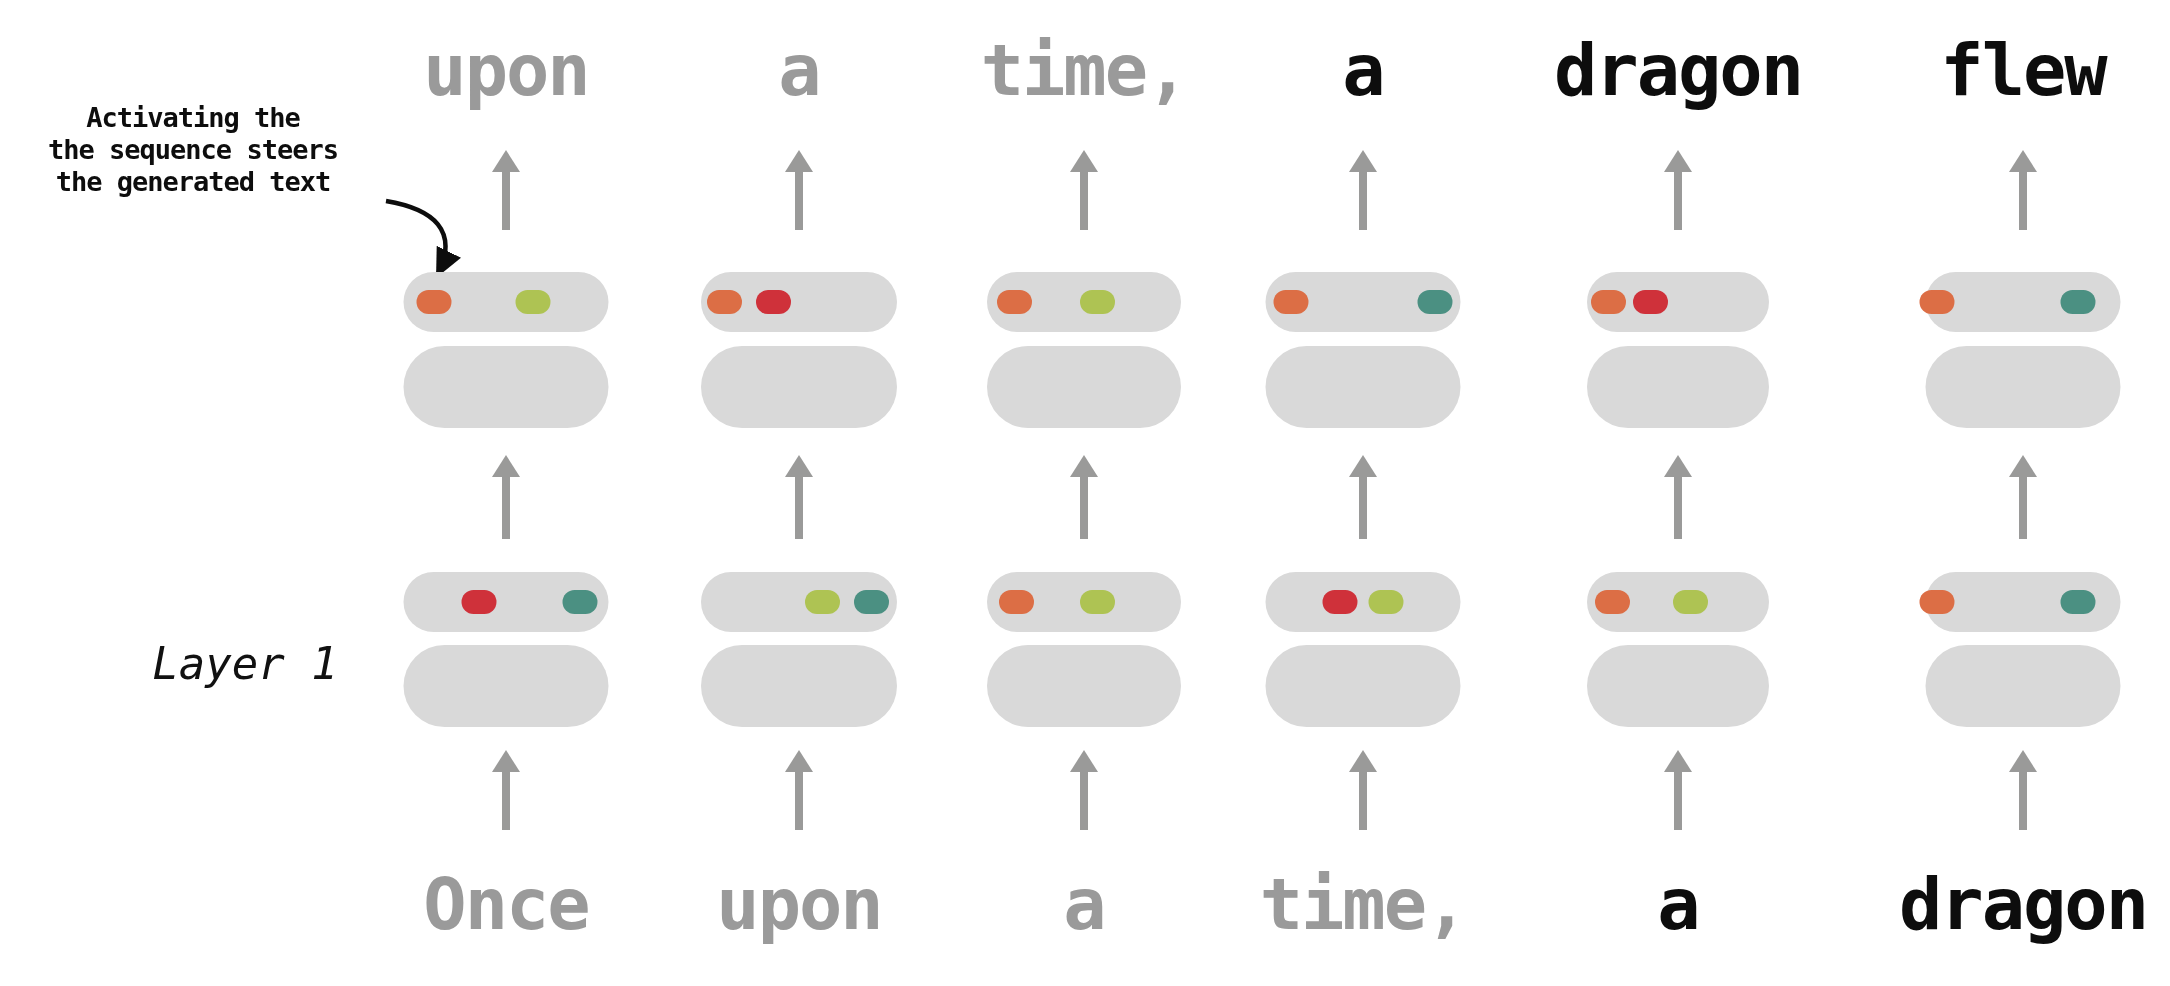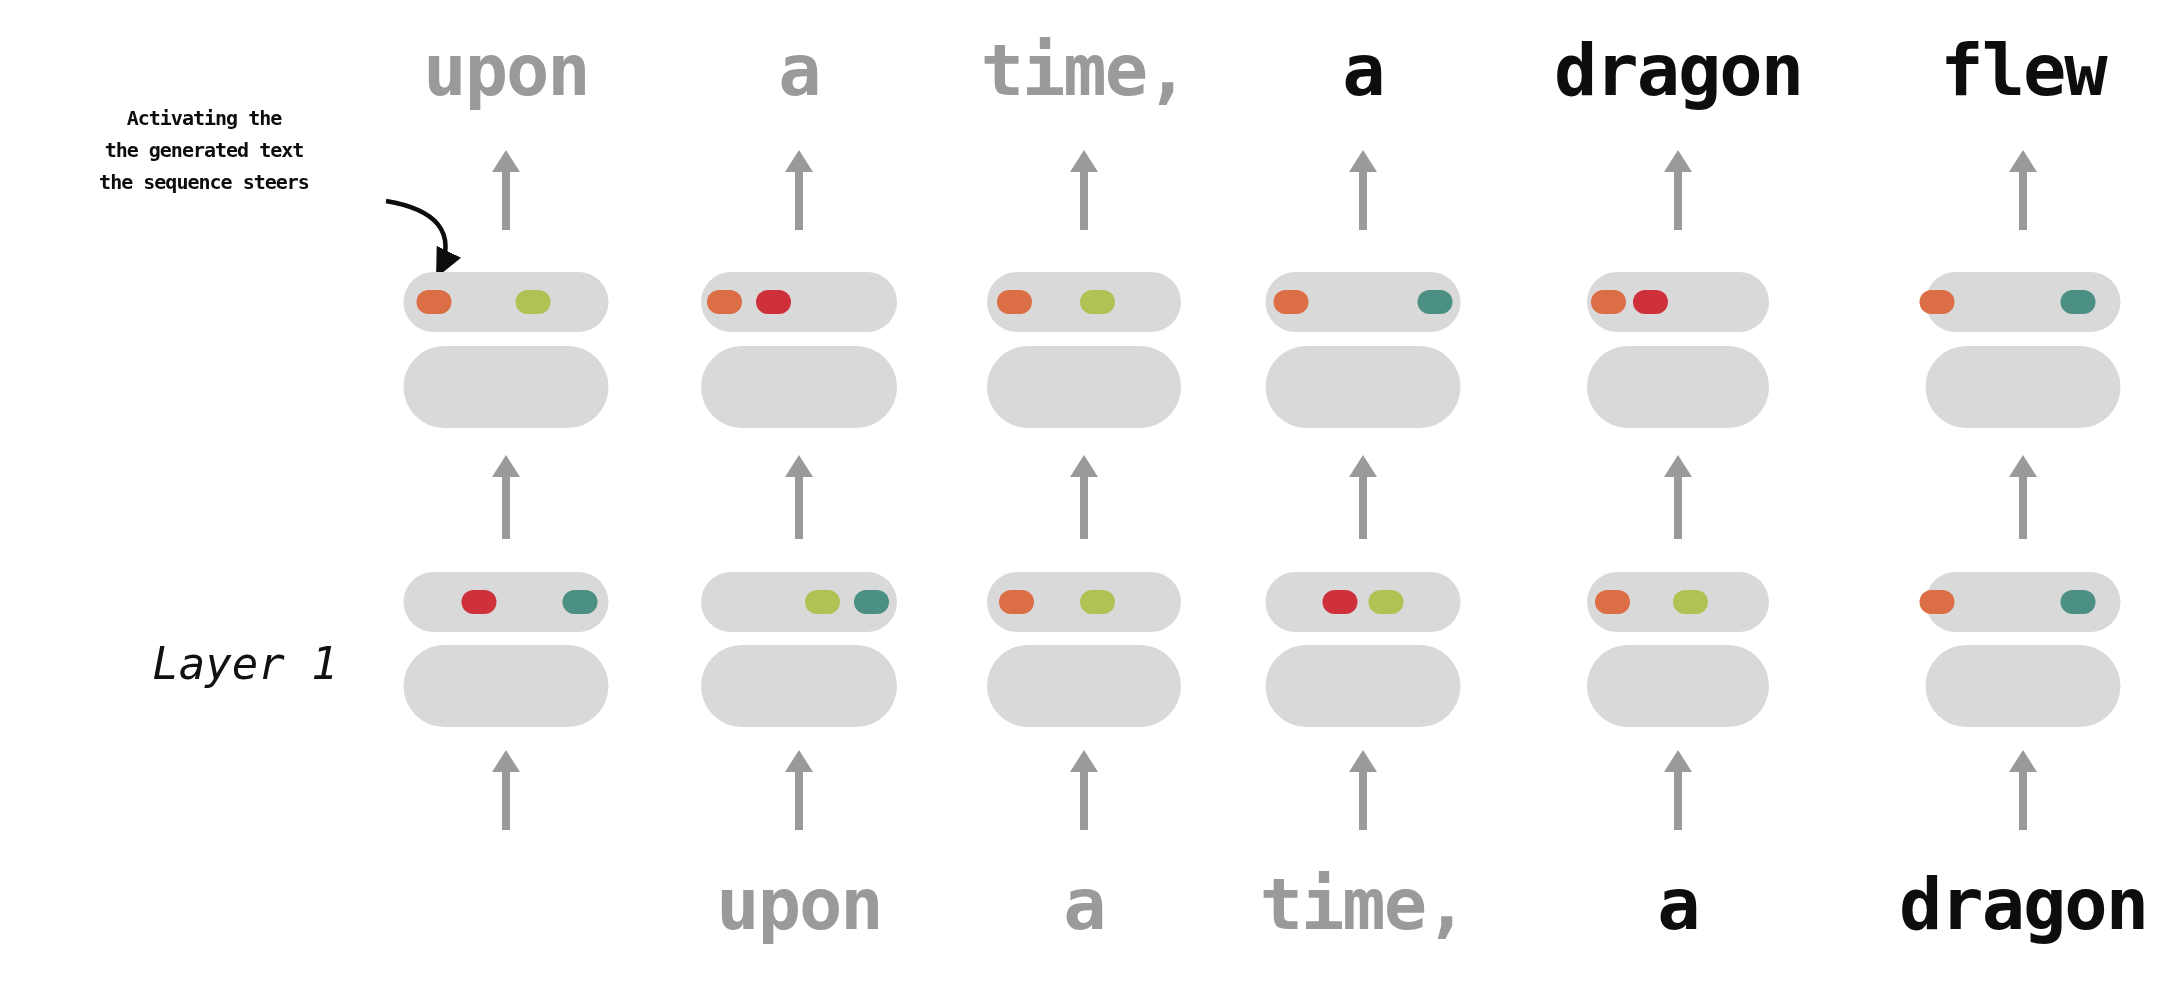--- a/index.html
+++ b/index.html
@@ -55,35 +55,35 @@
   .dot.green{background:#aec353;}
   .dot.teal{background:#4b9082;}
   
   .layer-label{
     position:absolute;left:95px;width:300px;text-align:center;
     font-size:44px;color:#111111;white-space:nowrap;
   }
   .layer-label.l2{top:322px;}
   .layer-label.l1{top:638px;font-style:italic;}
   .annotation{
-    position:absolute;left:13px;top:102px;width:382px;
-    text-align:center;font-weight:700;font-size:20px;line-height:32px;
+    position:absolute;left:2px;top:102px;width:382px;
+    text-align:center;font-weight:700;font-size:27px;line-height:32px;
     color:#0d0d0d;letter-spacing:-1px;white-space:nowrap;
   }
   .curve-arrow{position:absolute;left:0;top:0;pointer-events:none;}
 </style>
 </head>
 <body>
 
 <div class="canvas">
 
   <div class="annotation">
     <div>Activating the</div>
+    <div>the sequence steers</div>
     <div>the generated text</div>
-    <div>the sequence steers</div>
   </div>
 
   <svg class="curve-arrow" width="2170" height="986" viewBox="0 0 2170 986">
     <defs>
       <marker id="ah" markerWidth="9" markerHeight="8" refX="5.5" refY="3" orient="auto">
         <path d="M0,0 L6.5,3 L0,6 z" fill="#0d0d0d"></path>
       </marker>
     </defs>
     <path d="M 386 201 C 434 209 459 231 438 274" fill="none" stroke="#0d0d0d" stroke-width="4.5" marker-end="url(#ah)"></path>
   </svg>
@@ -114,20 +114,21 @@
           <span class="dot red" style="left: calc(37% - 17.5px);"></span>
           <span class="dot teal" style="left: calc(86% - 17.5px);"></span>
         </div>
       <div class="pill plain l1b" style="width: 205px;"></div>
 
       <div class="uparrow a-bot">
         <span class="head"></span>
         <span class="stem"></span>
       </div>
 
+      <div class="token bottom muted">Once</div>
     </div>
 
     <div class="column" style="left: 649px;">
       <div class="token top muted">a</div>
 
       <div class="uparrow a-top">
         <span class="head"></span>
         <span class="stem"></span>
       </div>
 

